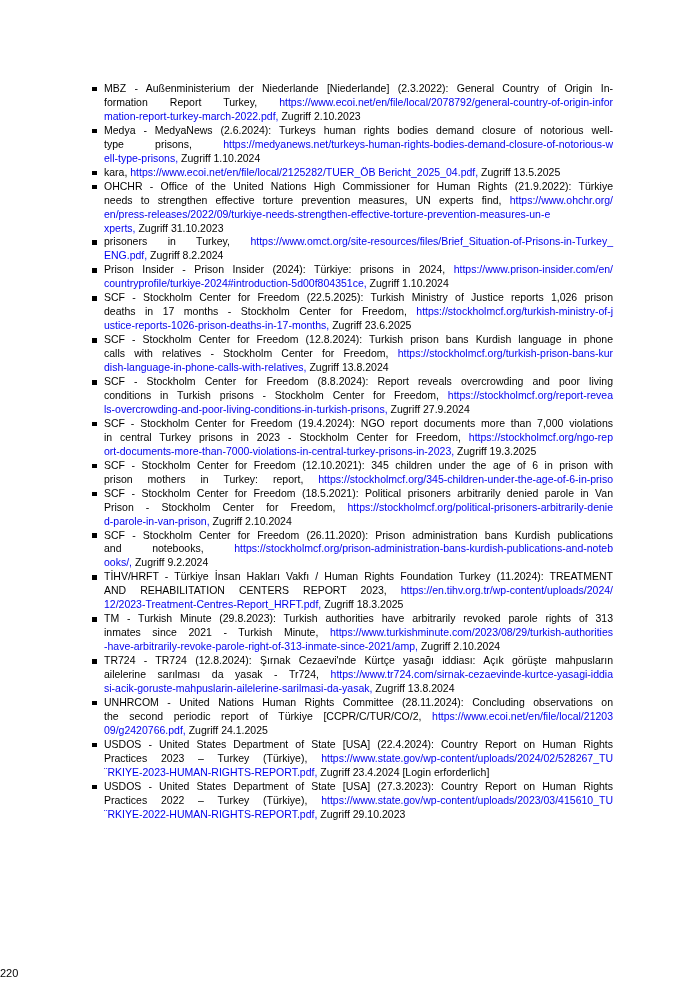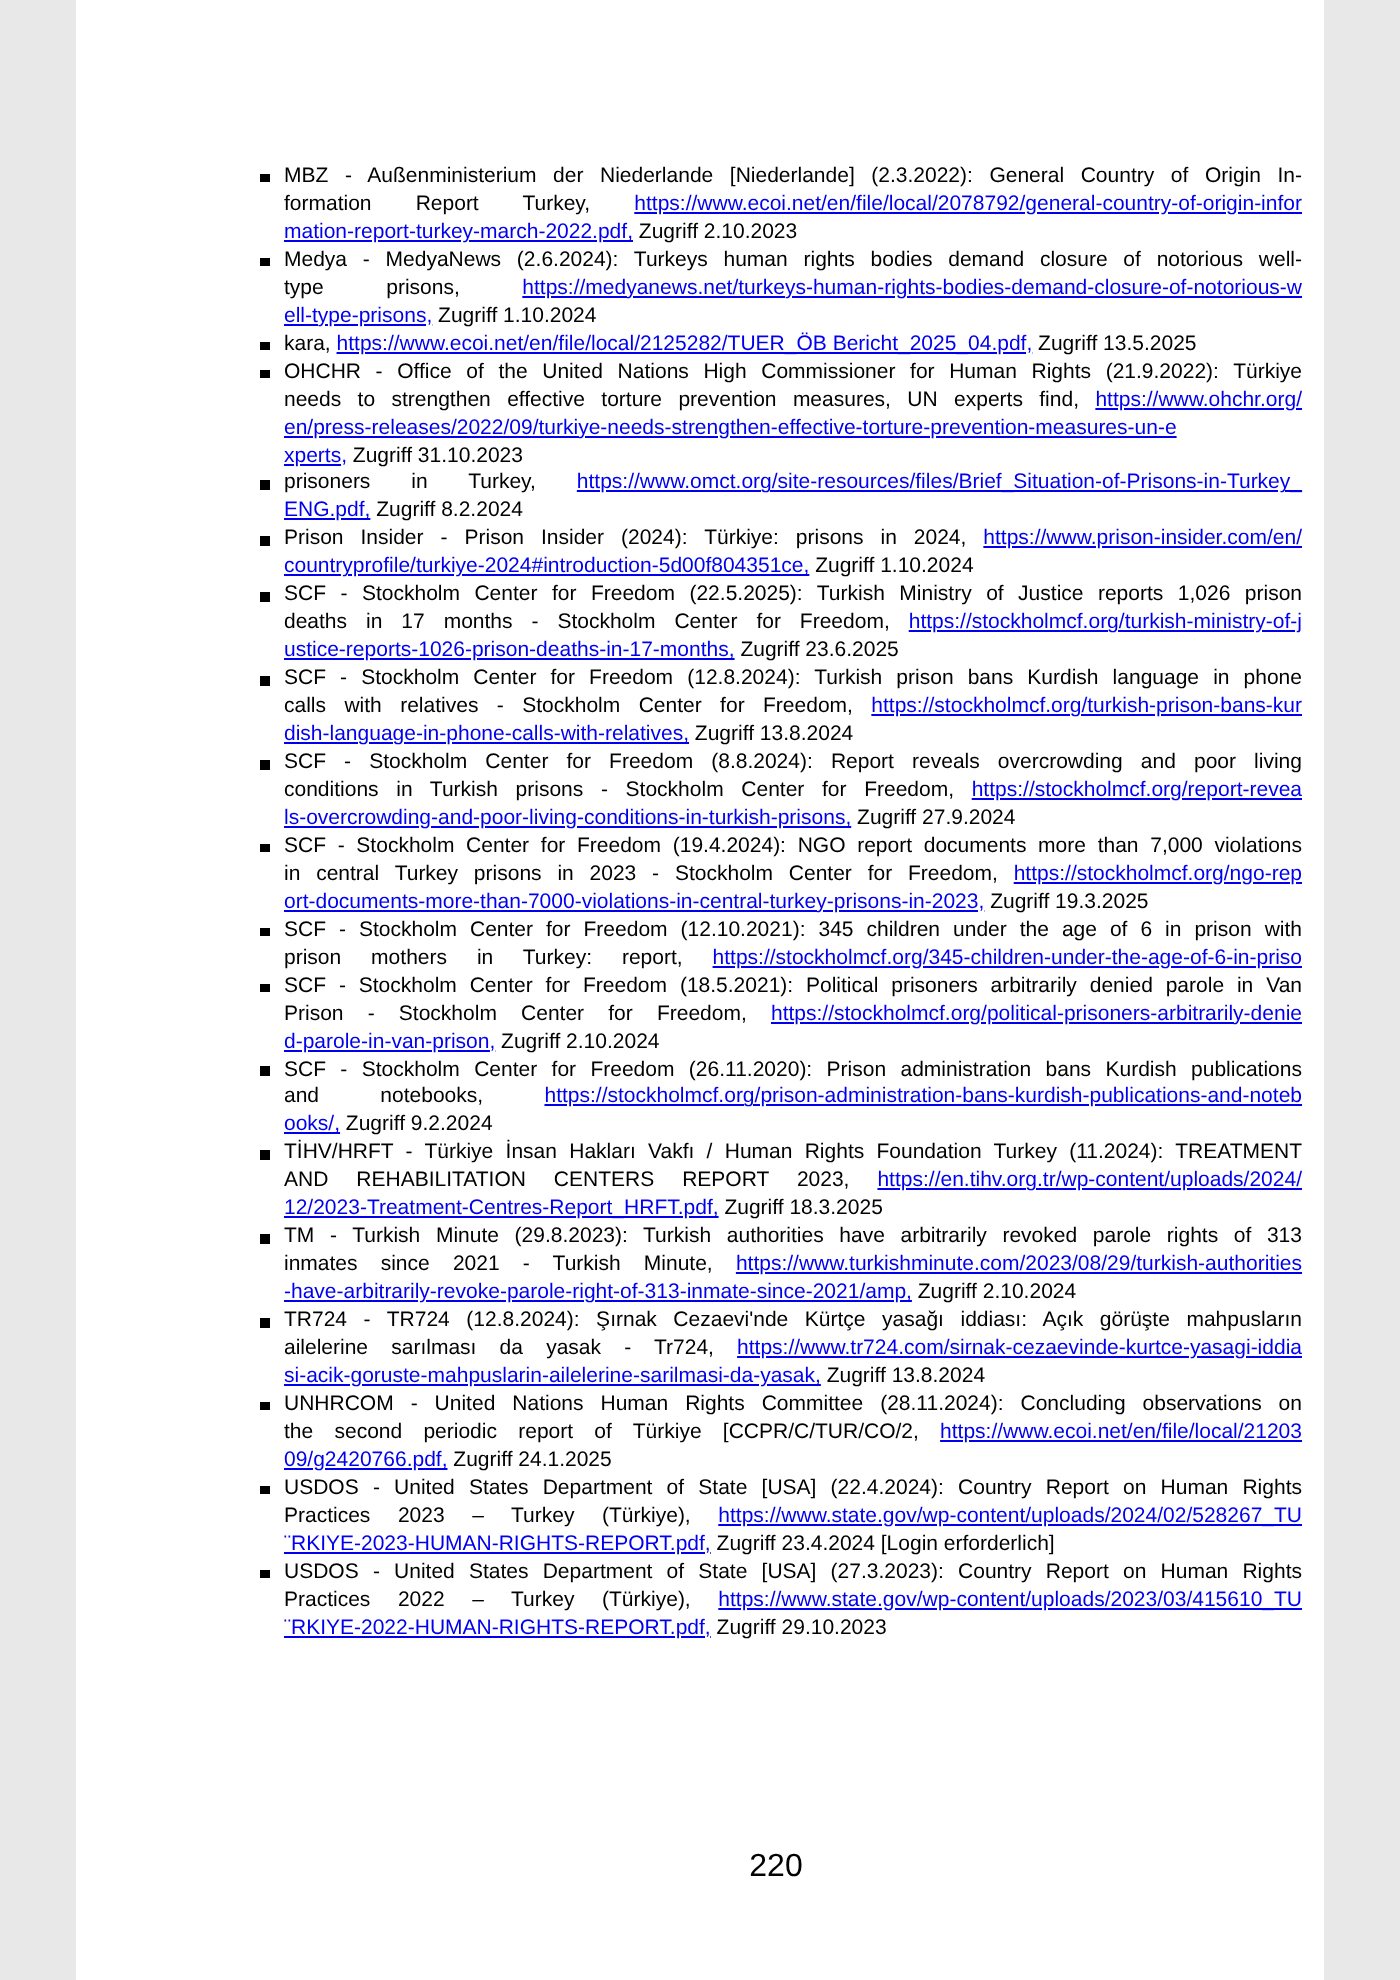--- a/index.html
+++ b/index.html
@@ -2,21 +2,21 @@
 <html><head>
 <meta charset="utf-8">
 <style>
   html, body { margin: 0; padding: 0; }
   body {
     background: #e8e8e8;
     font-family: "Liberation Sans", sans-serif;
   }
   .page {
     position: relative;
-    width: 624px;
+    width: 700px;
     height: 990px;
     background: #ffffff;
     margin: 0 auto;
     overflow: hidden;
   }
   .refs {
     position: absolute;
     left: 92px;
     top: 82px;
     width: 521px;
@@ -40,29 +40,28 @@
   .line {
     text-align: justify;
     text-align-last: justify;
   }
   .line.last {
     text-align-last: left;
   }
   .lnk {
     color: #0000ee;
     cursor: pointer;
-    text-decoration: underline;
   }
   .footer {
     position: absolute;
-    top: 925px;
+    top: 967px;
     left: 0;
     width: 700px;
-    text-align: center;
-    font-size: 16px;
+    text-align: left;
+    font-size: 11px;
     color: #000000;
   }
 </style>
 </head>
 <body>
 
 <div class="page">
   <div class="refs">
       <div class="entry">
         <span class="bullet"></span>

